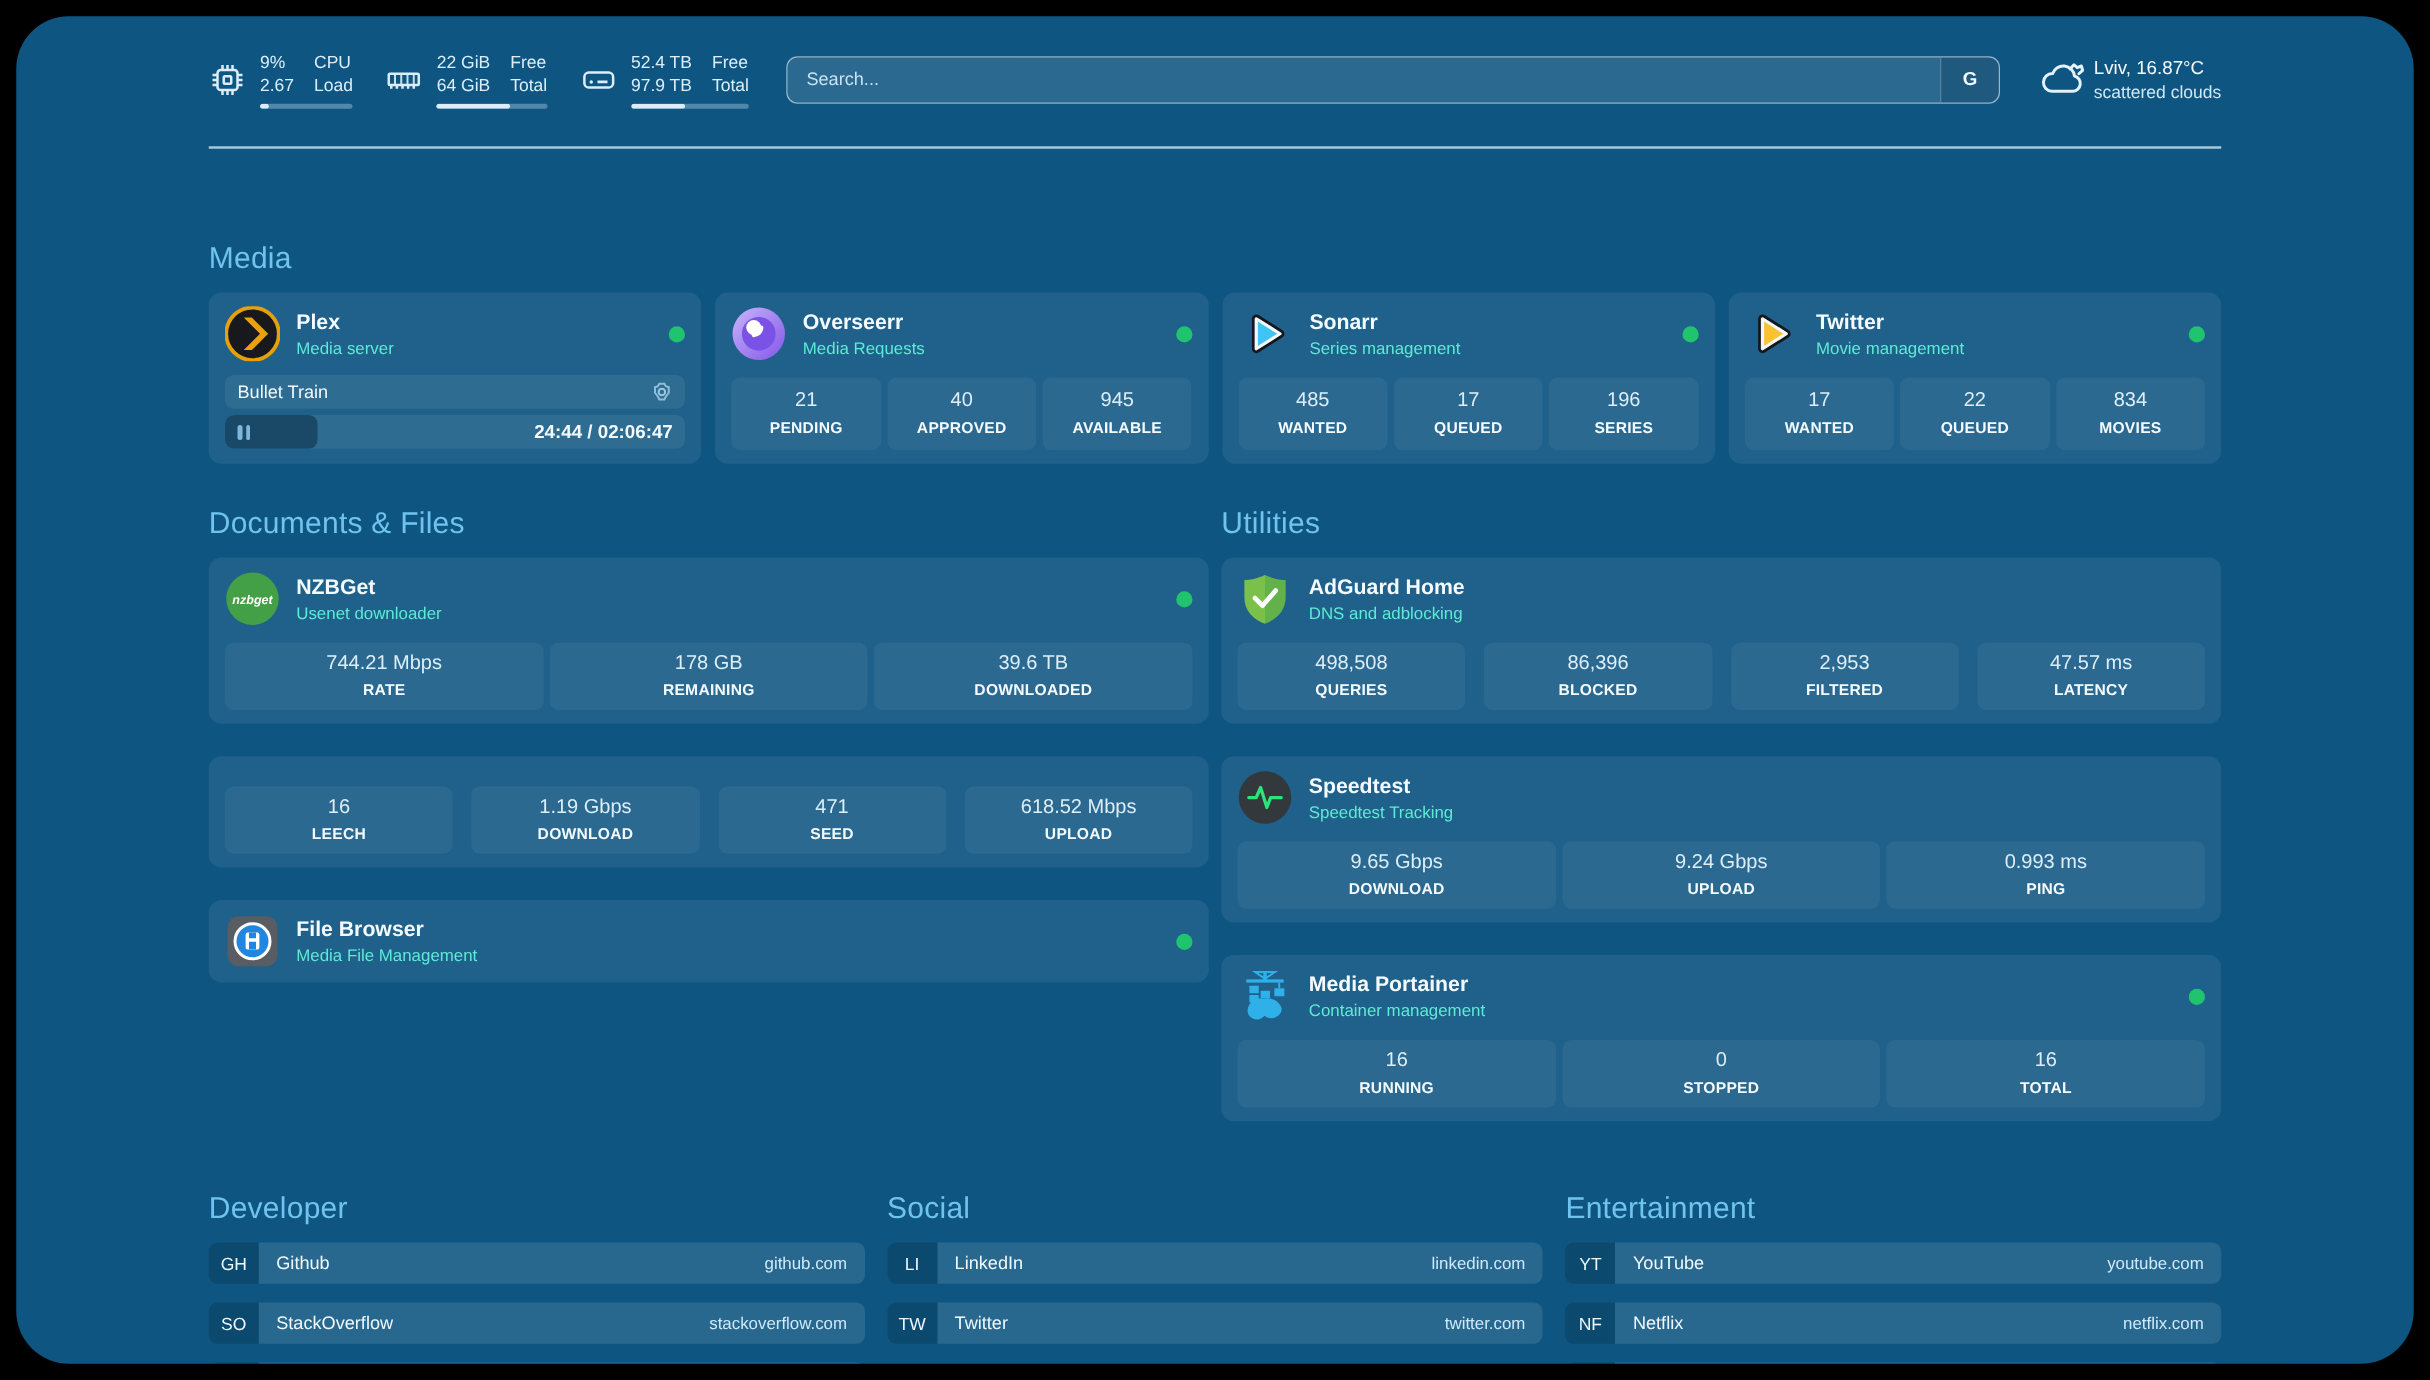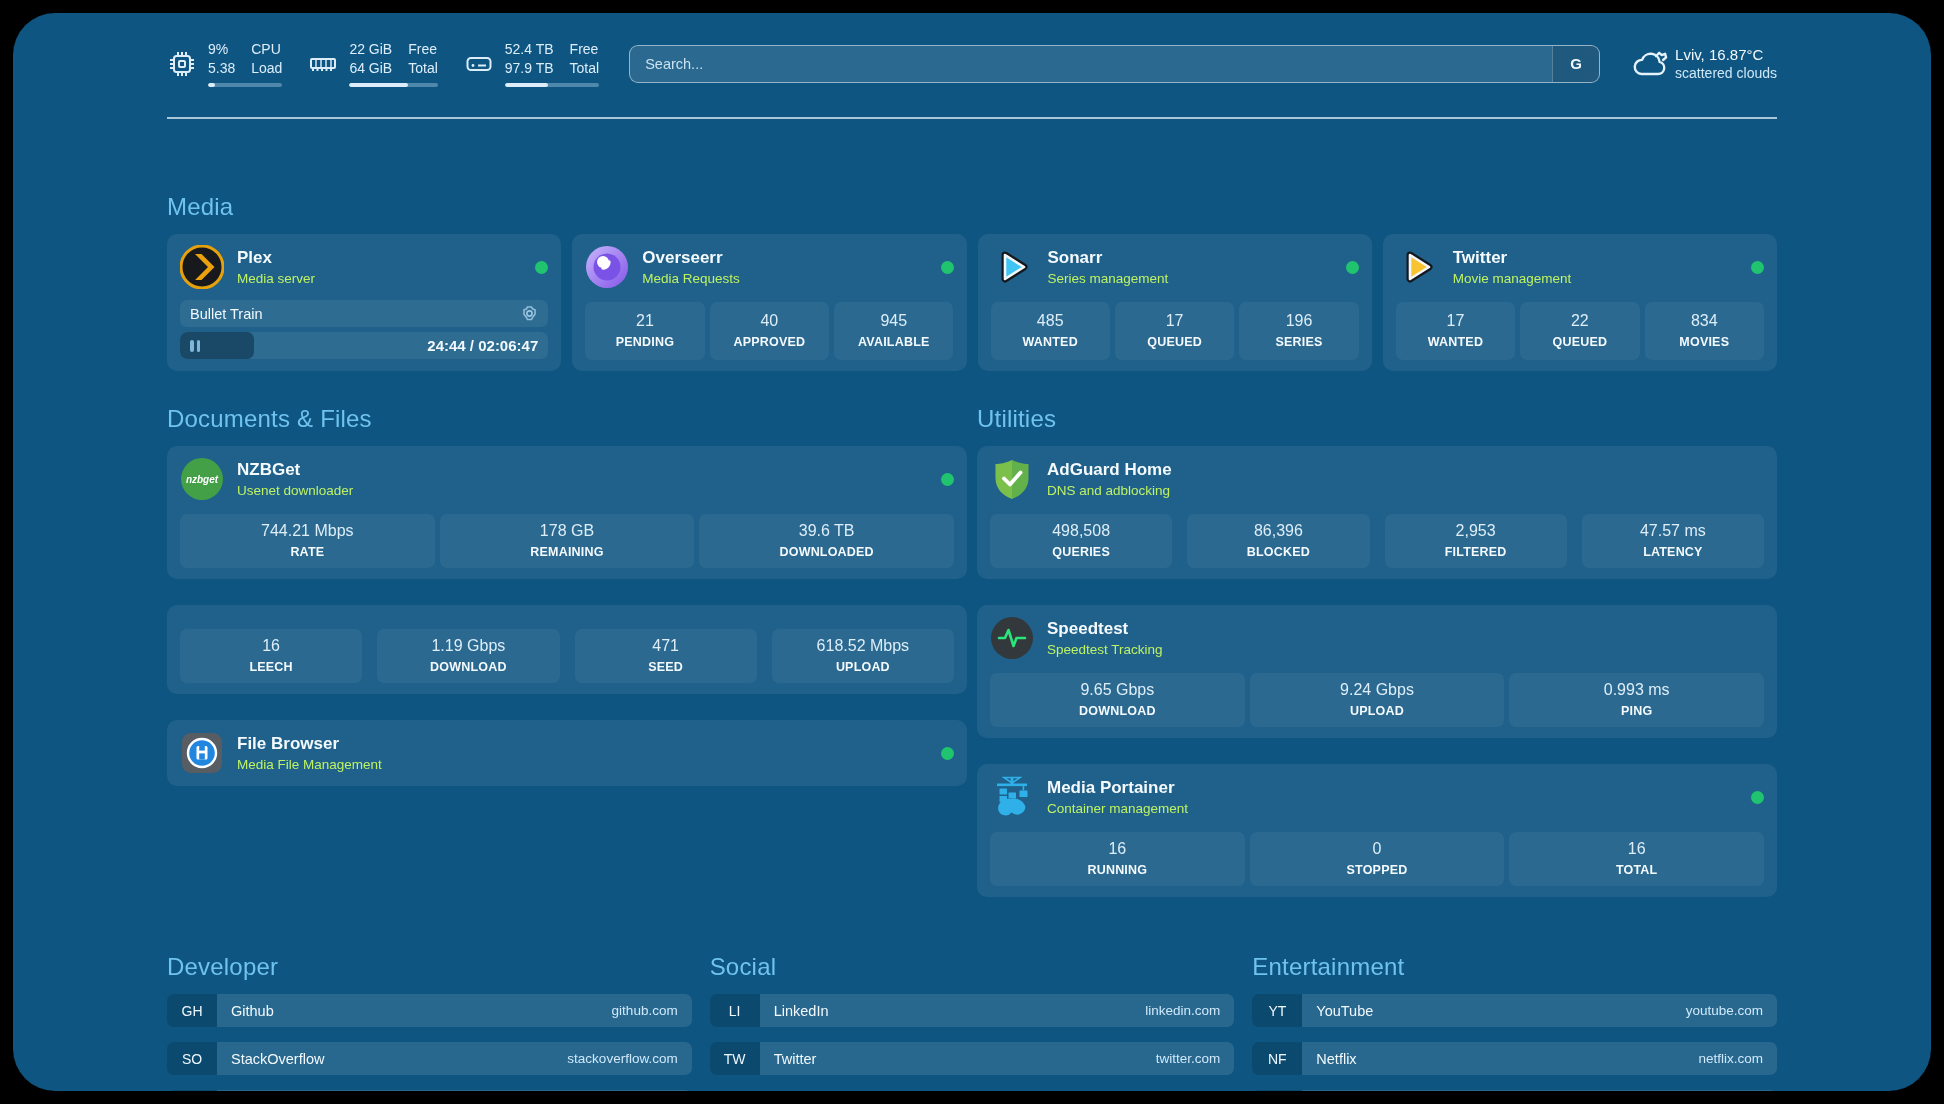--- a/index.html
+++ b/index.html
@@ -38,21 +38,21 @@
   
   h2 { font-size:24px; font-weight:500; color:#6fc3ee; margin-bottom:13px; letter-spacing:0.2px; }
   .media-section { margin-top:74px; }
   .cards-4 { display:grid; grid-template-columns:repeat(4,1fr); gap:11px;border-radius:14px; }
 
   .card { background:rgba(255,255,255,0.075); border-radius:10px; padding:11px 13px; }
   .card-head { display:flex; align-items:center; gap:13px; }
   .logo { width:44px; height:44px; flex:none; }
   .logo svg { display:block; width:44px; height:44px; }
   .svc-name { font-size:17px; font-weight:600; color:#f4fafd; }
-  .svc-sub { font-size:13.5px; color:#bef264; margin-top:3px; }
+  .svc-sub { font-size:13.5px; color:#5eead4; margin-top:3px; }
   .dot { width:13px; height:13px; border-radius:50%; background:#20c46e; margin-left:auto; flex:none; }
 
   .tiles { display:grid; gap:5px; margin-top:13px; }
   .cols-3 { grid-template-columns:repeat(3,1fr); }
   .cols-4 { grid-template-columns:repeat(4,1fr);gap:15px; }
   .tile { background:rgba(255,255,255,0.055); border-radius:7px; text-align:center; padding:10px 4px 11px; }
   .tile-value { font-size:16px; color:#ddeef8; }
   .tile-label { font-size:12.5px; font-weight:700; color:#f4fafd; margin-top:5px; letter-spacing:0.2px; }
   .tiles-sm .tile { padding:8px 4px 9px; }
 
@@ -66,21 +66,21 @@
   .time { margin-left:auto; position:relative; font-size:15px; font-weight:600; color:#f2f9fd; }
   .row-icon { margin-left:auto; display:flex; }
 
   .two-col { display:grid; grid-template-columns:1fr 1fr; column-gap:10px; margin-top:34px; align-items:start; }
   .stack { display:flex; flex-direction:column; gap:26px; }
 
   
   .bookmarks { display:grid; grid-template-columns:1fr 1fr 1fr; gap:18px; margin-top:56px; padding-bottom:46px; align-items:start; }
   .bm-row { display:flex; height:33px; margin-bottom:15px; cursor:pointer; }
   .bm-row:last-child { margin-bottom:0; }
-  .bm-abbr { width:50px; flex:none; background:rgba(0,0,0,0.14); border-radius:7px 0 0 7px;
+  .bm-abbr { width:40px; flex:none; background:rgba(0,0,0,0.14); border-radius:7px 0 0 7px;
     display:flex; align-items:center; justify-content:center; font-size:14px; color:#eef7fd; }
   .bm-body { flex:1; background:rgba(255,255,255,0.11); border-radius:0 7px 7px 0;
     display:flex; align-items:center; padding:0 14px; }
   .bm-name { font-size:14.5px; color:#f2f9fd; }
   .bm-domain { margin-left:auto; font-size:13.5px; color:#cfe9fb; }
 </style>
 </head>
 <body>
 
 <div class="window">
@@ -94,21 +94,21 @@
             <svg width="30" height="30" viewBox="0 0 30 30" fill="none" stroke="#dcedf9" stroke-width="2">
               <rect x="7" y="7" width="16" height="16" rx="2.5"></rect>
               <rect x="12" y="12" width="6" height="6" rx="1"></rect>
               <path d="M11 7V3 M15 7V3 M19 7V3 M11 23v4 M15 23v4 M19 23v4 M7 11H3 M7 15H3 M7 19H3 M23 11h4 M23 15h4 M23 19h4"></path>
             </svg>
           </span>
           <div class="stat-body">
             <div class="stat-cols">
               <div class="stat-col">
                 <span>9%</span>
-                <span>5.38</span>
+                <span>2.67</span>
               </div>
               <div class="stat-col">
                 <span>CPU</span>
                 <span>Load</span>
               </div>
             </div>
             <div class="stat-bar">
                 <div style="width: 9%;"></div>
               </div>
           </div>

